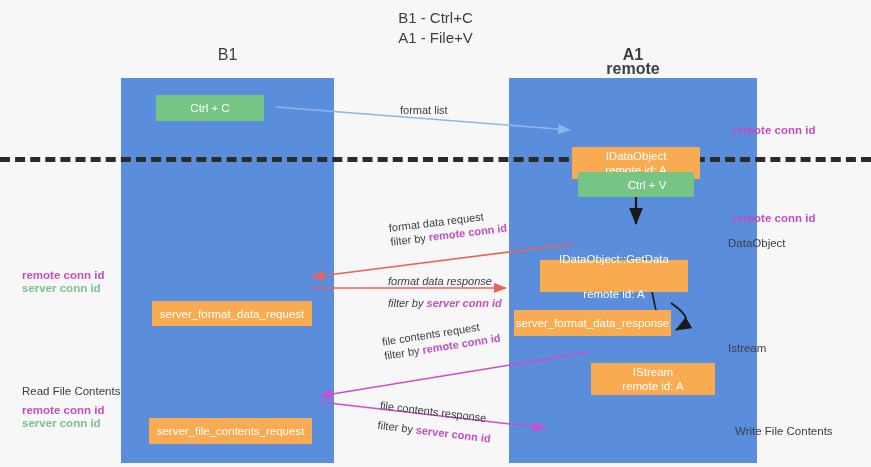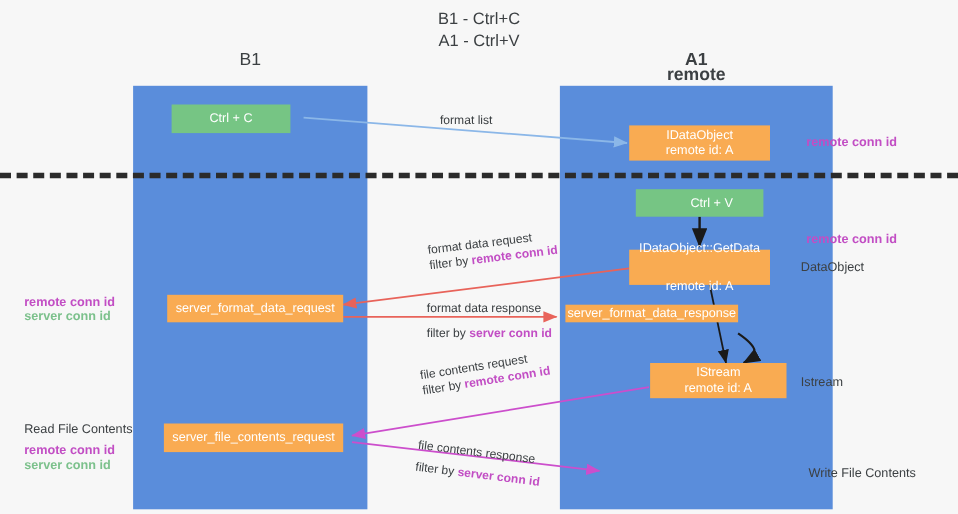--- a/index.html
+++ b/index.html
@@ -70,21 +70,21 @@
     display: flex;
     flex-direction: column;
     align-items: center;
     justify-content: center;
     text-align: center;
     color: #ffffff;
     font-size: 11.5px;
     line-height: 14px;
     padding: 2px 6px;
   }
-  .node.orange { background: #f9ab52; }
+  .node.orange { background: #f9ab52; margin-top: 33px; }
   .node.green  { background: #76c584; }
   .node .l2 { font-weight: normal; }
 
   
   .ann {
     position: absolute;
     font-size: 11.5px;
     line-height: 14px;
     white-space: nowrap;
   }
@@ -110,21 +110,21 @@
     pointer-events: none;
   }
 </style>
 </head>
 <body>
 
 <div id="stage">
 
   <div class="title">
     <div>B1 - Ctrl+C</div>
-    <div>A1 - Ctrl+V</div>
+    <div>A1 - File+V</div>
   </div>
 
   <div class="lane-header" style="left:121px; top:48px; width:213px;">
     <div>B1</div>
   </div>
   <div class="lane-header" style="left:509px; top:48px; width:248px;font-weight:bold;">
     <div>A1</div>
     <div>remote</div>
   </div>
 
@@ -172,30 +172,30 @@
 
   <div class="node orange" style="left:572px; top:114px; width:128px; height:32px;">
     <div>IDataObject</div>
     <div class="l2">remote id: A</div>
   </div>
 
   <div class="node green" style="left:578px; top:172px; width:116px; height:25px;padding-left:28px;">
     <div>Ctrl + V</div>
   </div>
 
-  <div class="node orange" style="left:572px; top:227px; width:128px; height:32px;gap:21px;">
+  <div class="node orange" style="left:540px; top:227px; width:148px; height:32px;gap:21px;">
     <div>IDataObject::GetData</div>
     <div class="l2">remote id: A</div>
   </div>
 
   <div class="node orange" style="left:152px; top:268px; width:160px; height:25px;">
     <div>server_format_data_request</div>
   </div>
 
-  <div class="node orange" style="left:514px; top:277px; width:157px; height:16px;">
+  <div class="node orange" style="left:514px; top:277px; width:157px; height:26px;">
     <div>server_format_data_response</div>
   </div>
 
   <div class="node orange" style="left:591px; top:330px; width:124px; height:32px;">
     <div>IStream</div>
     <div class="l2">remote id: A</div>
   </div>
 
   <div class="node orange" style="left:149px; top:385px; width:163px; height:26px;">
     <div>server_file_contents_request</div>
@@ -206,21 +206,21 @@
     <span>format list</span>
   </div>
 
   <div class="edge-label" style="left:388px; top:221px; transform:rotate(-7deg); transform-origin:left top;">
     <div>format data request</div>
     <div>
       <span>filter by </span><span class="hl-purple">remote conn id</span>
     </div>
   </div>
 
-  <div class="edge-label" style="left:388px; top:274px;">
+  <div class="edge-label" style="left:388px; top:274px;font-style:italic;">
     <div>format data response</div>
     <div style="margin-top:8px;">
       <span>filter by </span><span class="hl-purple">server conn id</span>
     </div>
   </div>
 
   <div class="edge-label" style="left:381px; top:335px; transform:rotate(-9deg); transform-origin:left top;">
     <div>file contents request</div>
     <div>
       <span>filter by </span><span class="hl-pink">remote conn id</span>

